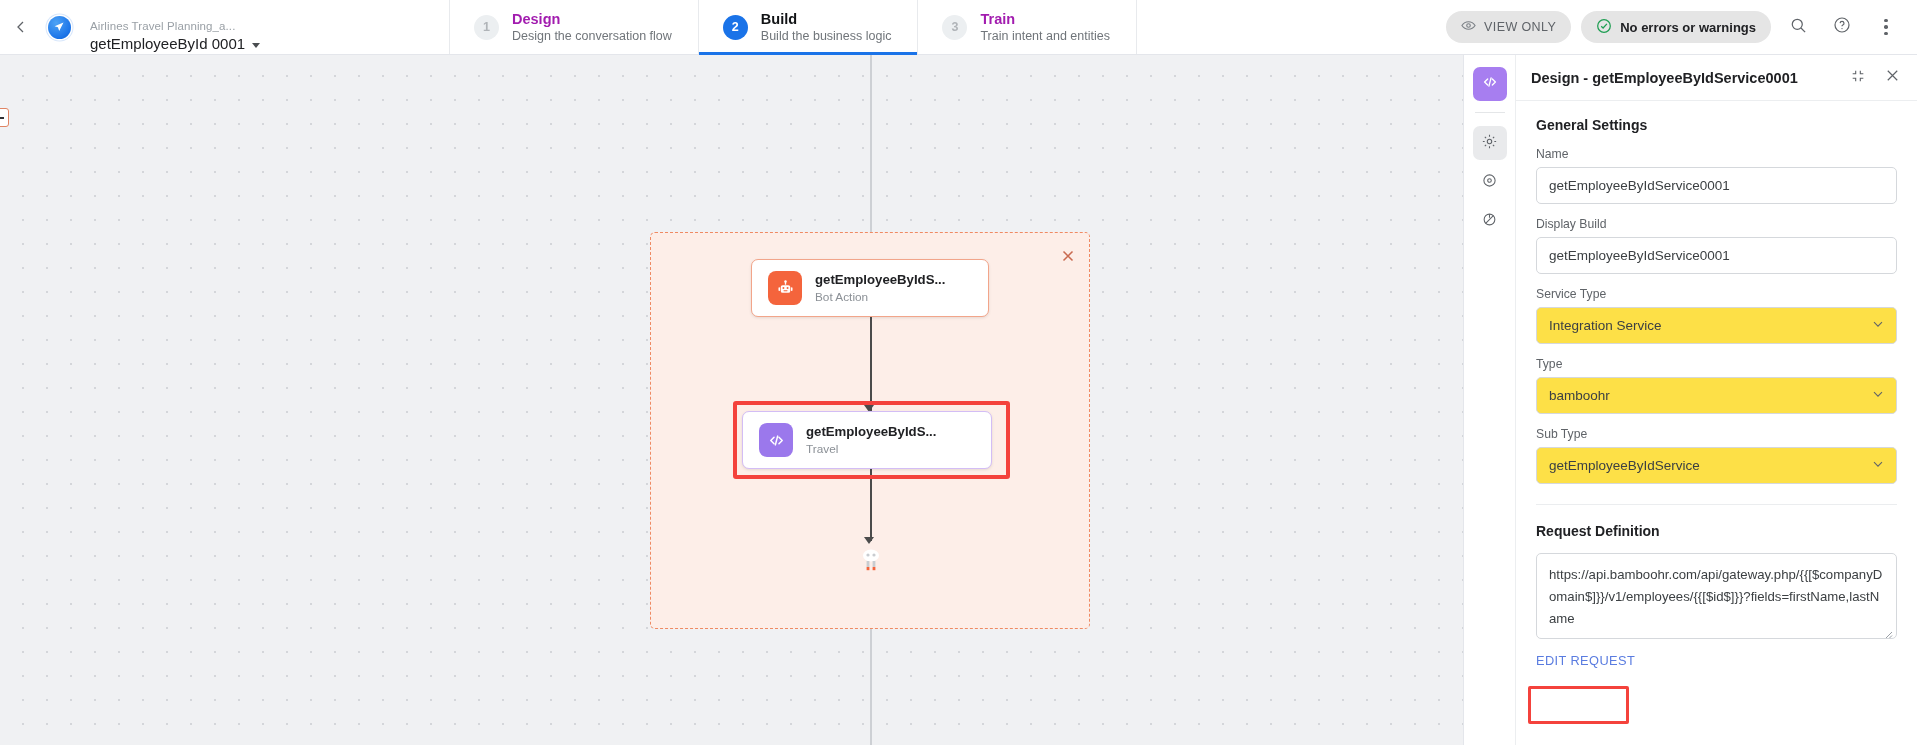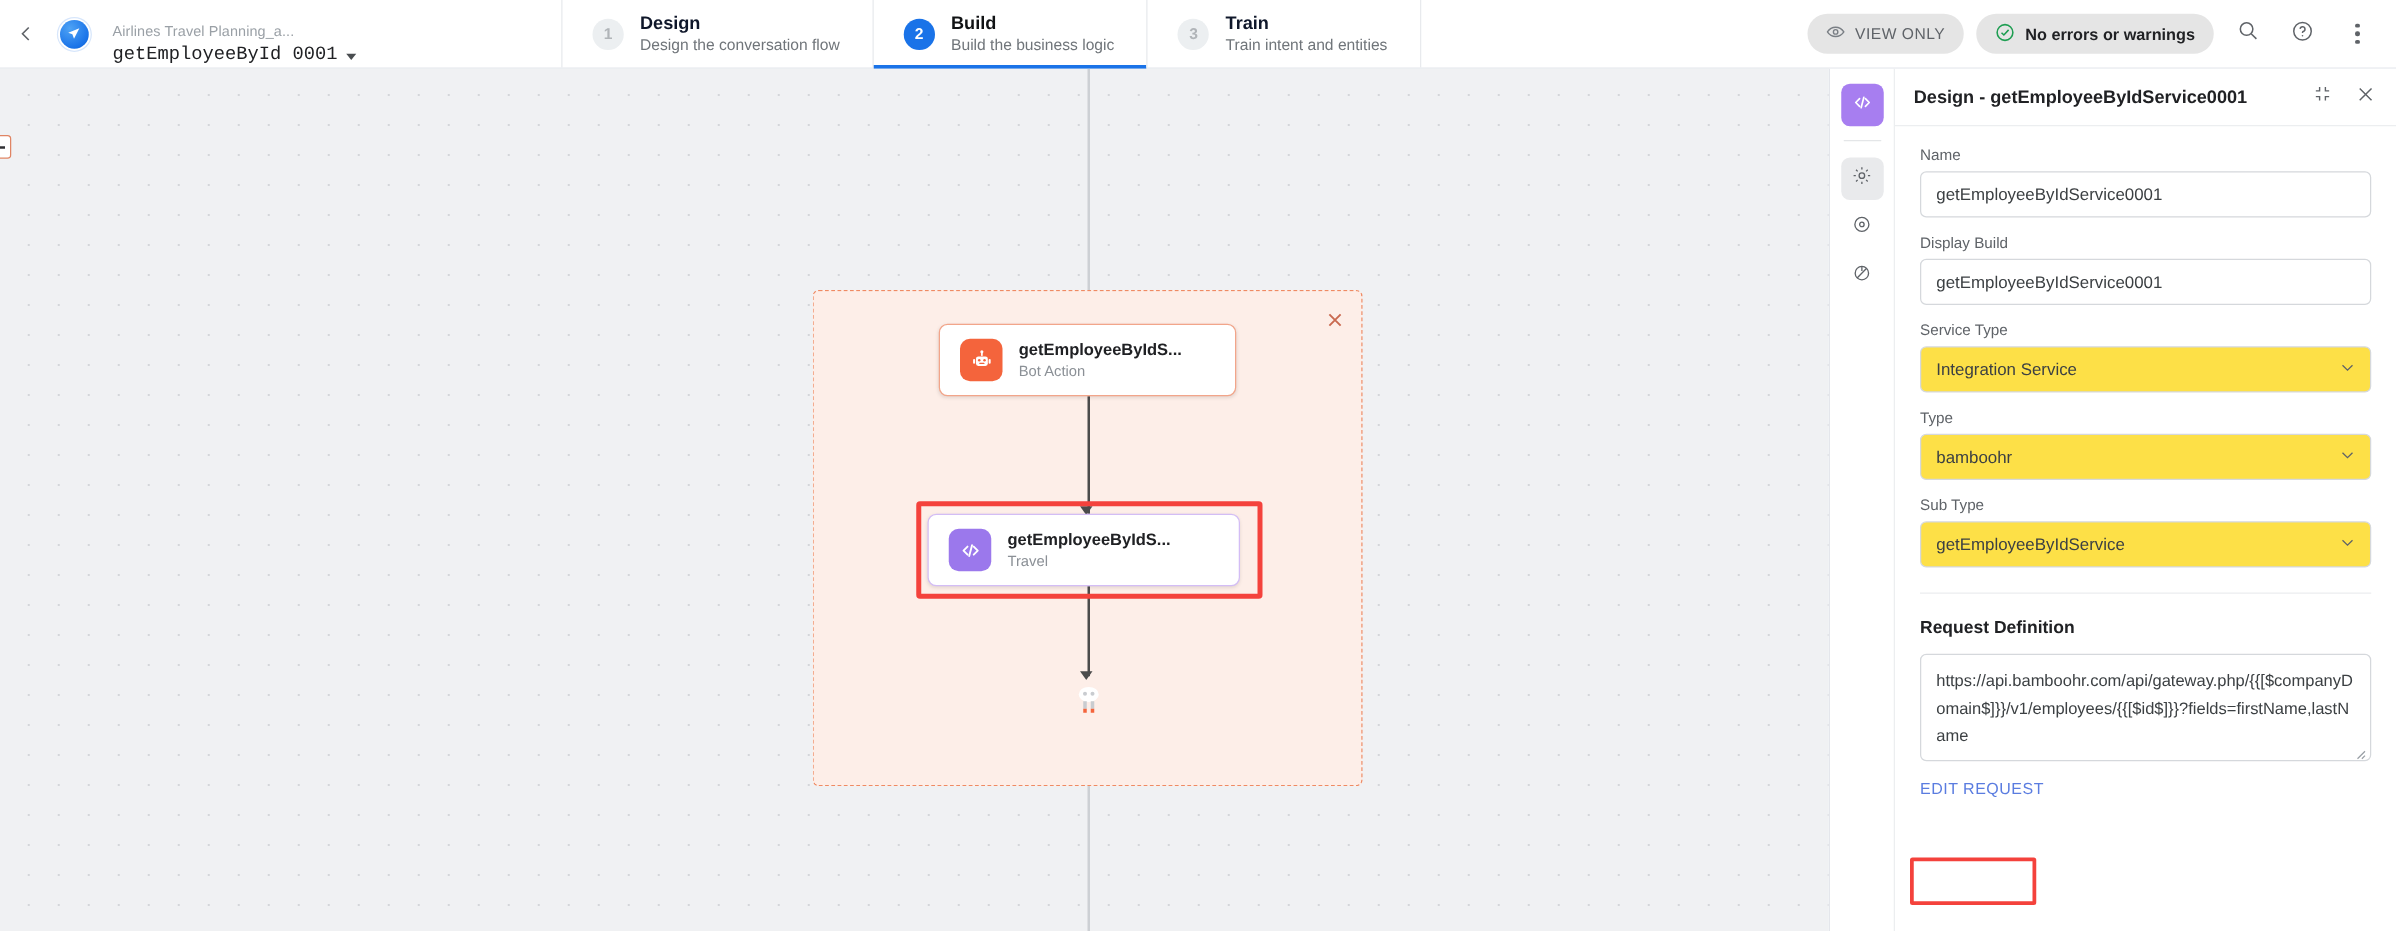--- a/index.html
+++ b/index.html
@@ -35,21 +35,21 @@
   .title-block {
     display: flex; flex-direction: column; justify-content: flex-end;
     padding-left: 14px; min-width: 260px;
   }
   .title-sub {
     font-size: 11.5px; color: #9aa0a6; line-height: 15px;
     letter-spacing: .1px;
   }
   .title-main {
     font-size: 15px; color: #202124; line-height: 20px;
-    display: flex; align-items: center; gap: 7px; font-family: Liberation Mono, monospace;
+    display: flex; align-items: center; gap: 7px;
   }
   .caret-down {
     width: 0; height: 0; border-left: 4.5px solid transparent;
     border-right: 4.5px solid transparent; border-top: 5px solid #4a4d50;
     margin-top: 2px; cursor: pointer;
   }
 
   .steps { display: flex; align-items: stretch; margin-left: 113px; }
   .step {
     display: flex; align-items: center; gap: 13px;
@@ -60,21 +60,21 @@
   .step:last-child { border-right: 1px solid #e8eaed; }
   .step-badge {
     width: 25px; height: 25px; border-radius: 50%;
     background: #eceff1; color: #b0b4b8;
     font-size: 12.5px; font-weight: bold;
     display: flex; align-items: center; justify-content: center;
     flex-shrink: 0;
   }
   .step.active .step-badge { background: #1a73e8; color: #fff; }
   .step-txt { display: flex; flex-direction: column; justify-content: center; }
-  .step-title { font-size: 14.5px; font-weight: bold; color: #0f172a; line-height: 18px; }
+  .step-title { font-size: 14.5px; font-weight: bold; color: #a21caf; line-height: 18px; }
   .step.active .step-title { color: #111315; }
   .step-desc { font-size: 12.5px; color: #70757a; line-height: 17px; }
   .step-underline {
     position: absolute; left: 0; right: 0; bottom: -1px;
     height: 3px; background: #1a73e8; display: none;
   }
   .step.active .step-underline { display: block; }
 
   .topbar-right {
     margin-left: auto; display: flex; align-items: center;
@@ -484,20 +484,21 @@
           <span>
             <svg width="17" height="17" viewBox="0 0 18 18" fill="none" stroke="currentColor" stroke-width="1.25">
               <path d="M4 4 L14 14 M14 4 L4 14"></path>
             </svg>
           </span>
         </div>
       </div>
     </div>
 
     <div class="panel-scroll">
+      <div class="section-title">General Settings</div>
 
       <div class="field">
         <div class="field-label">Name</div>
         <div class="field-input">getEmployeeByIdService0001</div>
       </div>
 
       <div class="field">
         <div class="field-label">Display Build</div>
         <div class="field-input">getEmployeeByIdService0001</div>
       </div>

